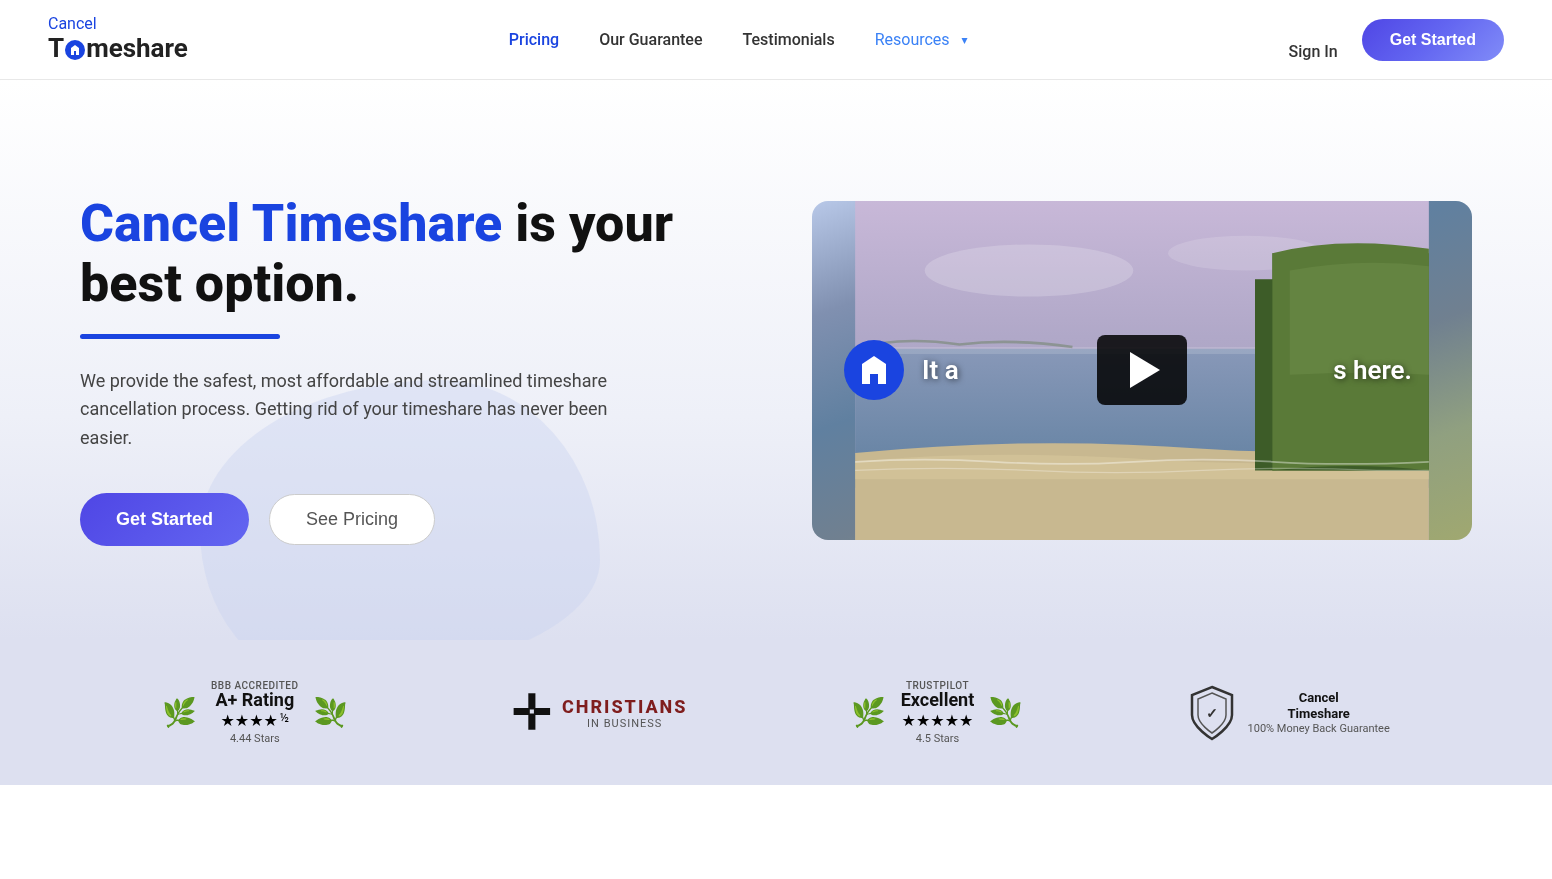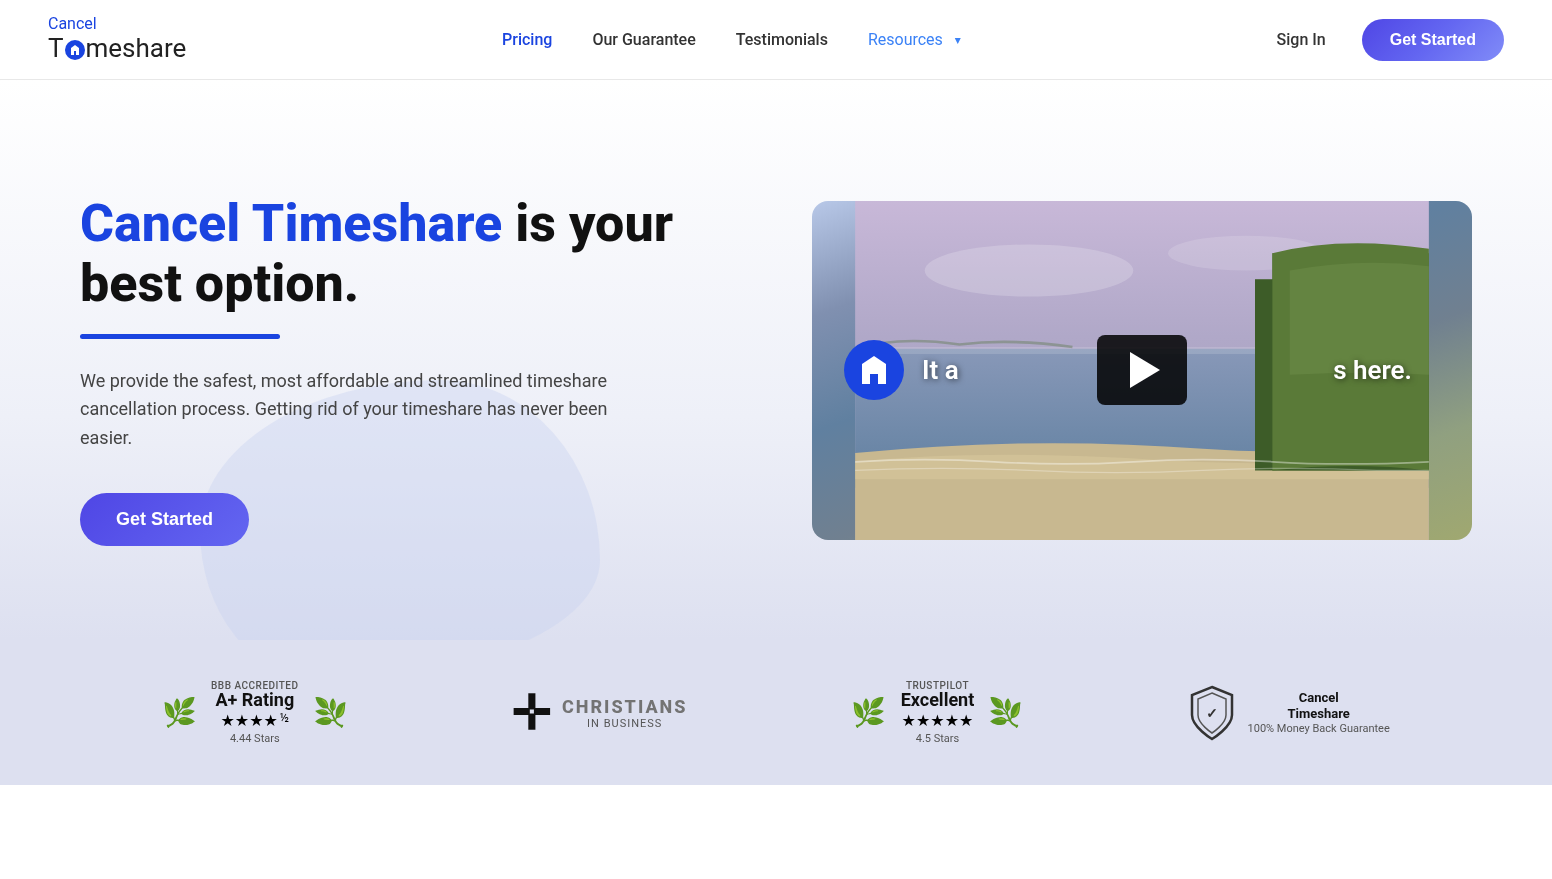--- a/index.html
+++ b/index.html
@@ -56,22 +56,22 @@
       gap: 12px;
       cursor: pointer;
       color: #3b82f6;
       font-size: 16px;
       font-weight: 400;
     }
     .nav-links .resources-wrap .chevron { font-size: 12px; }
 
     .nav-right {
       display: flex;
-      align-items: center;
-      gap: 36px;
+      align-items: flex-end;
+      gap: 24px;
     }
     .sign-in {
       text-decoration: none;
       color: #333;
       font-size: 16px;
       font-weight: 500;
     }
     .btn-get-started-nav {
       background: linear-gradient(135deg, #4f46e5, #6366f1, #818cf8);
       color: #fff;
@@ -270,21 +270,21 @@
       align-items: center;
       gap: 10px;
     }
     .christians-text {
       display: flex;
       flex-direction: column;
     }
     .christians-top {
       font-size: 18px;
       font-weight: 800;
-      color: #737373;
+      color: #7f1d1d;
       letter-spacing: 2px;
     }
     .christians-bottom {
       font-size: 11px;
       color: #555;
       letter-spacing: 1px;
       text-transform: uppercase;
     }
 
     .shield-badge {
@@ -326,21 +326,21 @@
     .hero-video { position: relative; z-index: 1; }
   </style>
 </head>
 <body>
 
 <nav class="navbar">
   <a class="logo" href="#">
     <div style="line-height:1.15;">
       <span class="logo-cancel">Cancel</span>
       <br>
-      <span style="color:#222; font-size:26px; font-weight:400;">
+      <span style="color:#222; font-size:26px; font-weight:700;">
         T<span class="logo-icon-wrap">
             <svg viewBox="0 0 12 12">
               <path d="M6 1 L10 4 L10 11 L7 11 L7 7 L5 7 L5 11 L2 11 L2 4 Z"></path>
             </svg>
           </span>meshare
       </span>
     </div>
   </a>
 
   <ul class="nav-links">
@@ -365,20 +365,21 @@
   <div class="hero-blob"></div>
 
   <div class="hero-left">
     <h1 class="hero-heading">
       <span class="blue">Cancel Timeshare</span><span class="dark"> is your best option.</span>
     </h1>
     <div class="hero-underline"></div>
     <p class="hero-desc">We provide the safest, most affordable and streamlined timeshare cancellation process. Getting rid of your timeshare has never been easier.</p>
     <div class="hero-buttons">
       <button class="btn-get-started-hero">Get Started</button>
+      <button class="btn-see-pricing">See Pricing</button>
     </div>
   </div>
 
   <div class="hero-video">
 
     <svg class="video-bg" viewBox="0 0 660 390" xmlns="http://www.w3.org/2000/svg">
 
       <defs>
         <linearGradient id="skyGrad" x1="0" y1="0" x2="0" y2="1">
           <stop offset="0%" stop-color="#c8b8d8"></stop>

